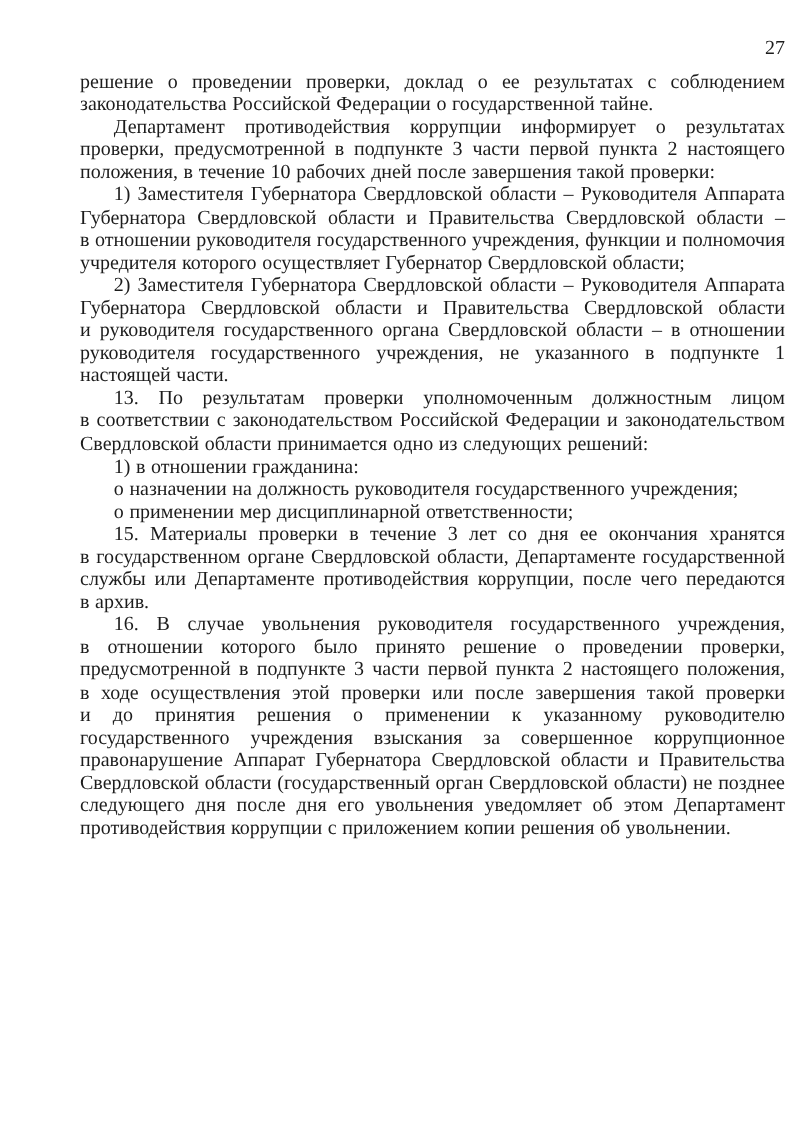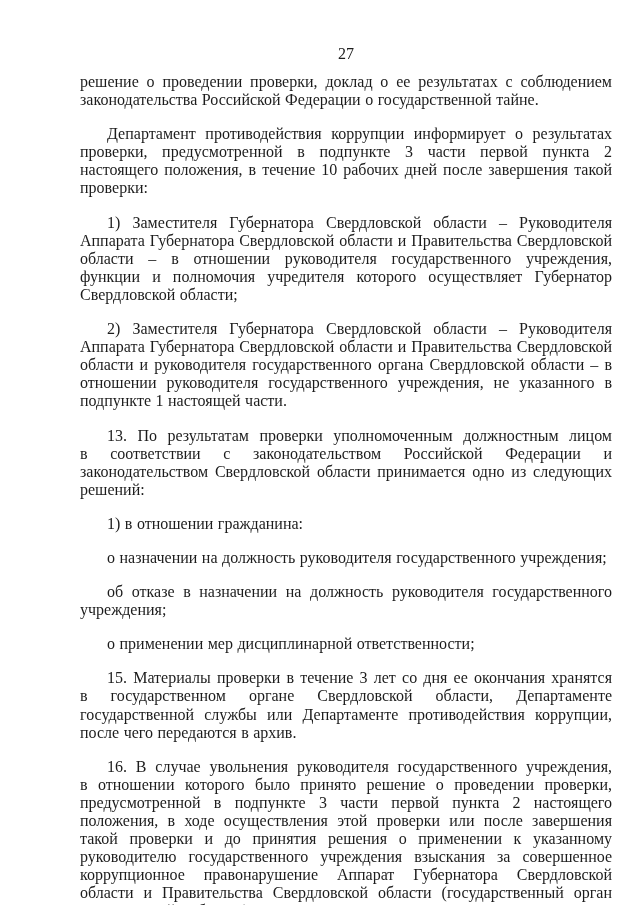--- a/index.html
+++ b/index.html
@@ -11,35 +11,35 @@
     position: relative;
     width: 640px;
     height: 905px;
     background: #ffffff;
     overflow: hidden;
     font-family: "Liberation Serif", serif;
     color: #1c1c1c;
   }
   .page-number-row {
     position: absolute;
-    top: 45px;
+    top: 30px;
     left: 64px;
     width: 564px;
-    text-align: center;
+    text-align: right;
     font-size: 16px;
     line-height: 18px;
   }
   .doc-body {
     position: absolute;
     top: 57px;
     left: 64px;
     width: 564px;
   }
   p.para {
-    margin: 16px;
+    margin: 0;
     padding: 0;
     font-size: 16px;
     line-height: 18.1px;
     text-align: justify;
     text-indent: 0;
     word-spacing: 0.5px;
   }
   p.para.indent {
     text-indent: 27px;
   }
@@ -50,18 +50,17 @@
 <div class="page">
   <div class="page-number-row">27</div>
   <div class="doc-body">
       <p class="para">решение о проведении проверки, доклад о ее результатах с соблюдением законодательства Российской Федерации о государственной тайне.</p>
       <p class="para indent">Департамент противодействия коррупции информирует о результатах проверки, предусмотренной в подпункте&nbsp;3 части первой пункта&nbsp;2 настоящего положения, в течение 10 рабочих дней после завершения такой проверки:</p>
       <p class="para indent">1) Заместителя Губернатора Свердловской области – Руководителя Аппарата Губернатора Свердловской области и Правительства Свердловской области – в&nbsp;отношении руководителя государственного учреждения, функции и полномочия учредителя которого осуществляет Губернатор Свердловской области;</p>
       <p class="para indent">2) Заместителя Губернатора Свердловской области – Руководителя Аппарата Губернатора Свердловской области и Правительства Свердловской области и&nbsp;руководителя государственного органа Свердловской области – в отношении руководителя государственного учреждения, не указанного в подпункте&nbsp;1 настоящей части.</p>
       <p class="para indent">13. По результатам проверки уполномоченным должностным лицом в&nbsp;соответствии с законодательством Российской Федерации и законодательством Свердловской области принимается одно из следующих решений:</p>
       <p class="para indent">1) в отношении гражданина:</p>
       <p class="para indent">о назначении на должность руководителя государственного учреждения;</p>
-      <p class="para indent">об отказе в назначении на должность руководителя государственного учреждения;</p>
       <p class="para indent">о применении мер дисциплинарной ответственности;</p>
       <p class="para indent">15. Материалы проверки в течение 3&nbsp;лет со дня ее окончания хранятся в&nbsp;государственном органе Свердловской области, Департаменте государственной службы или Департаменте противодействия коррупции, после чего передаются в&nbsp;архив.</p>
       <p class="para indent">16. В случае увольнения руководителя государственного учреждения, в&nbsp;отношении которого было принято решение о проведении проверки, предусмотренной в подпункте&nbsp;3 части первой пункта&nbsp;2 настоящего положения, в&nbsp;ходе осуществления этой проверки или после завершения такой проверки и&nbsp;до&nbsp;принятия решения о применении к указанному руководителю государственного учреждения взыскания за совершенное коррупционное правонарушение Аппарат Губернатора Свердловской области и Правительства Свердловской области (государственный орган Свердловской области) не позднее следующего дня после дня его увольнения уведомляет об этом Департамент противодействия коррупции с приложением копии решения об увольнении.</p>
     </div>
 </div>
 
 </body></html>

